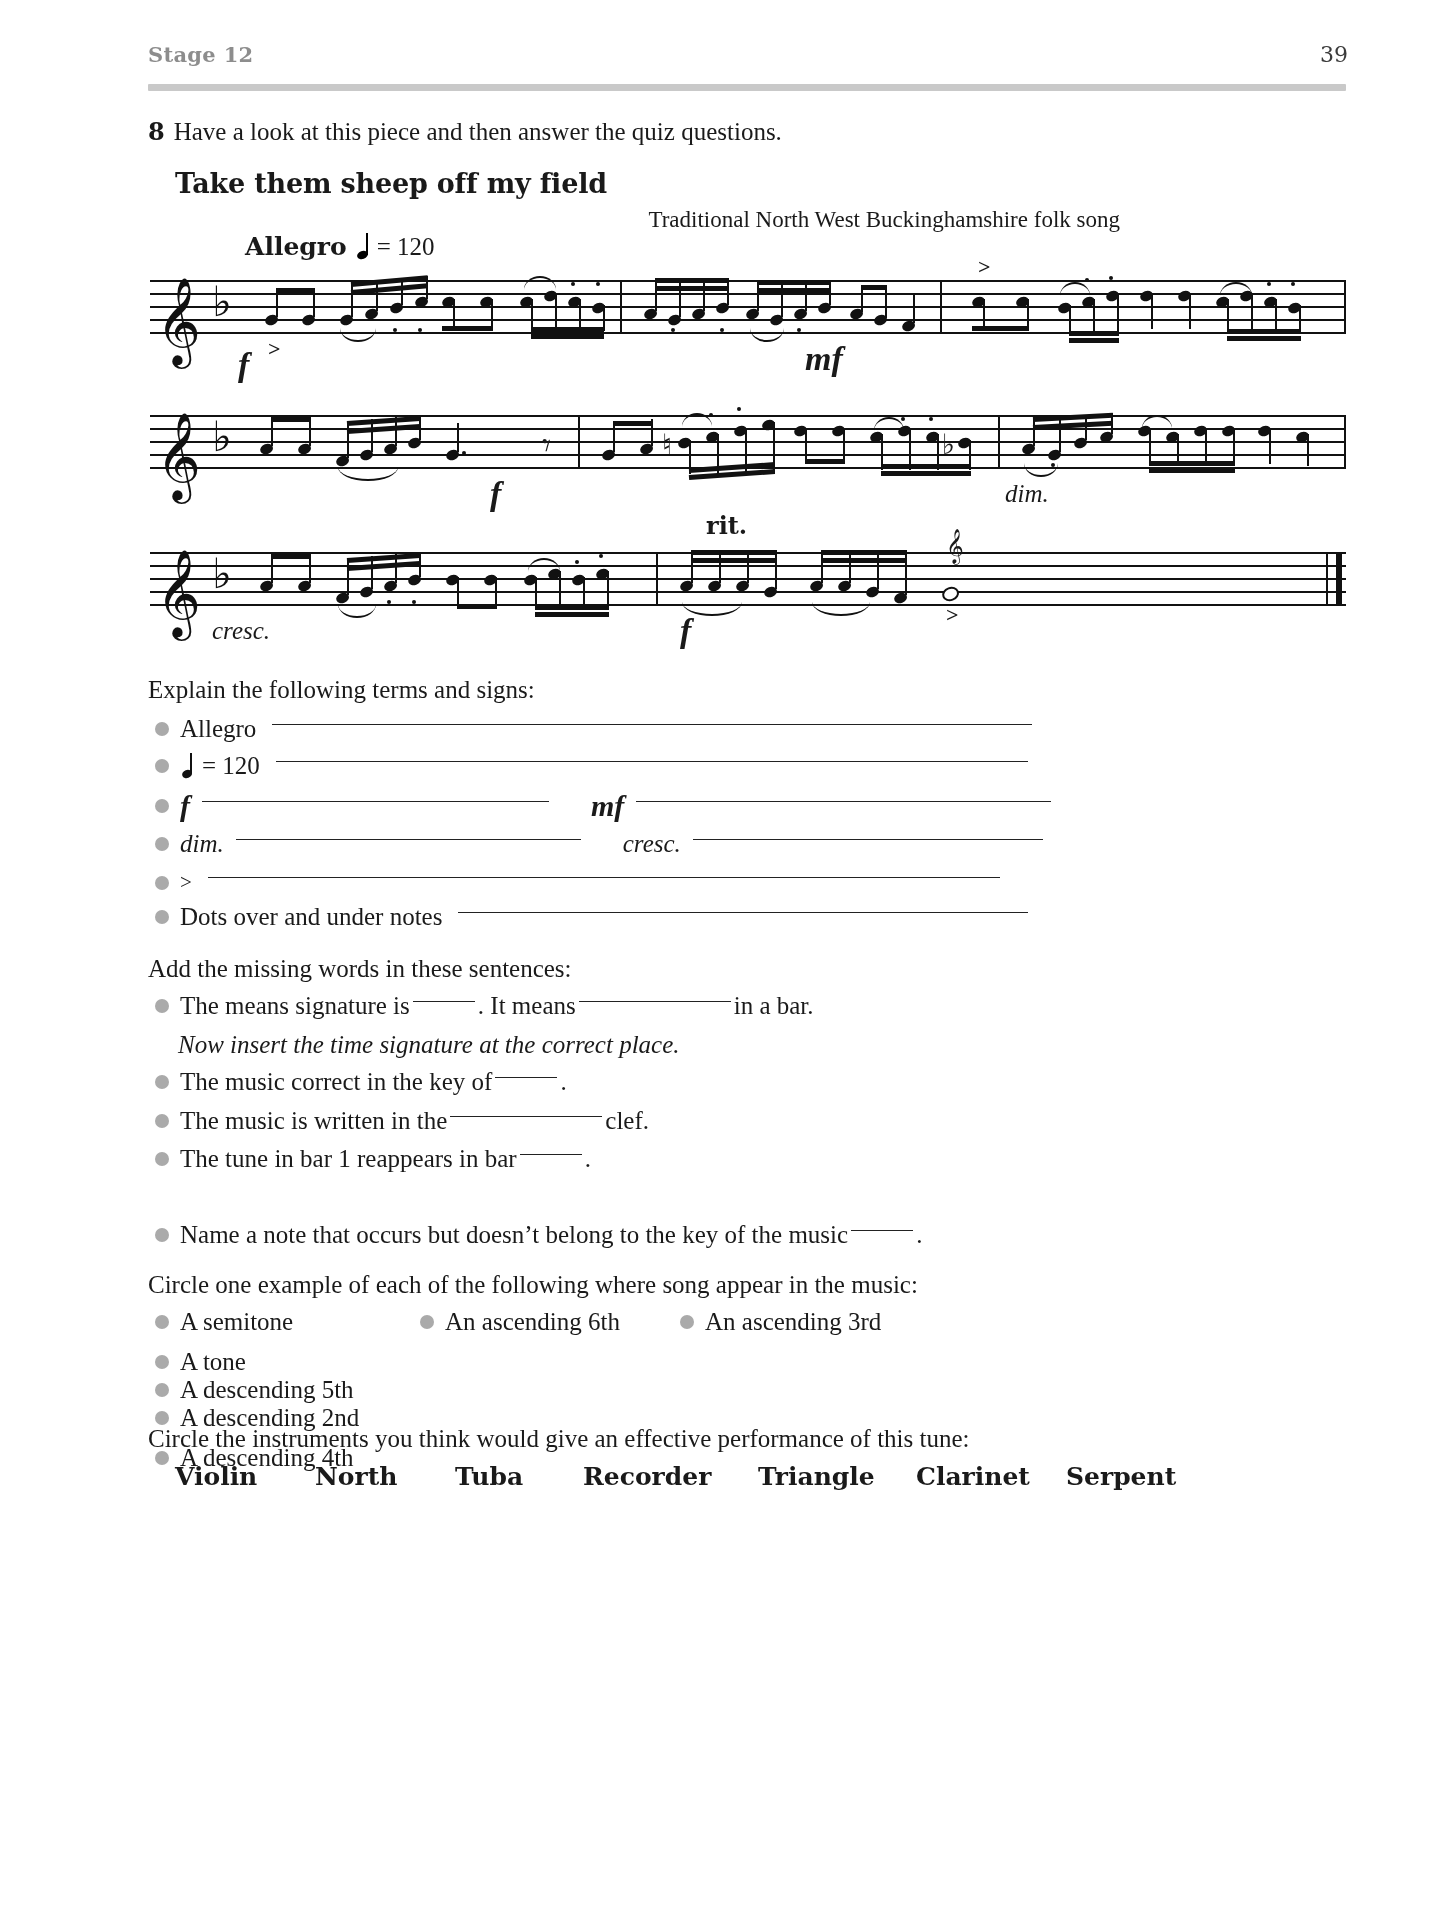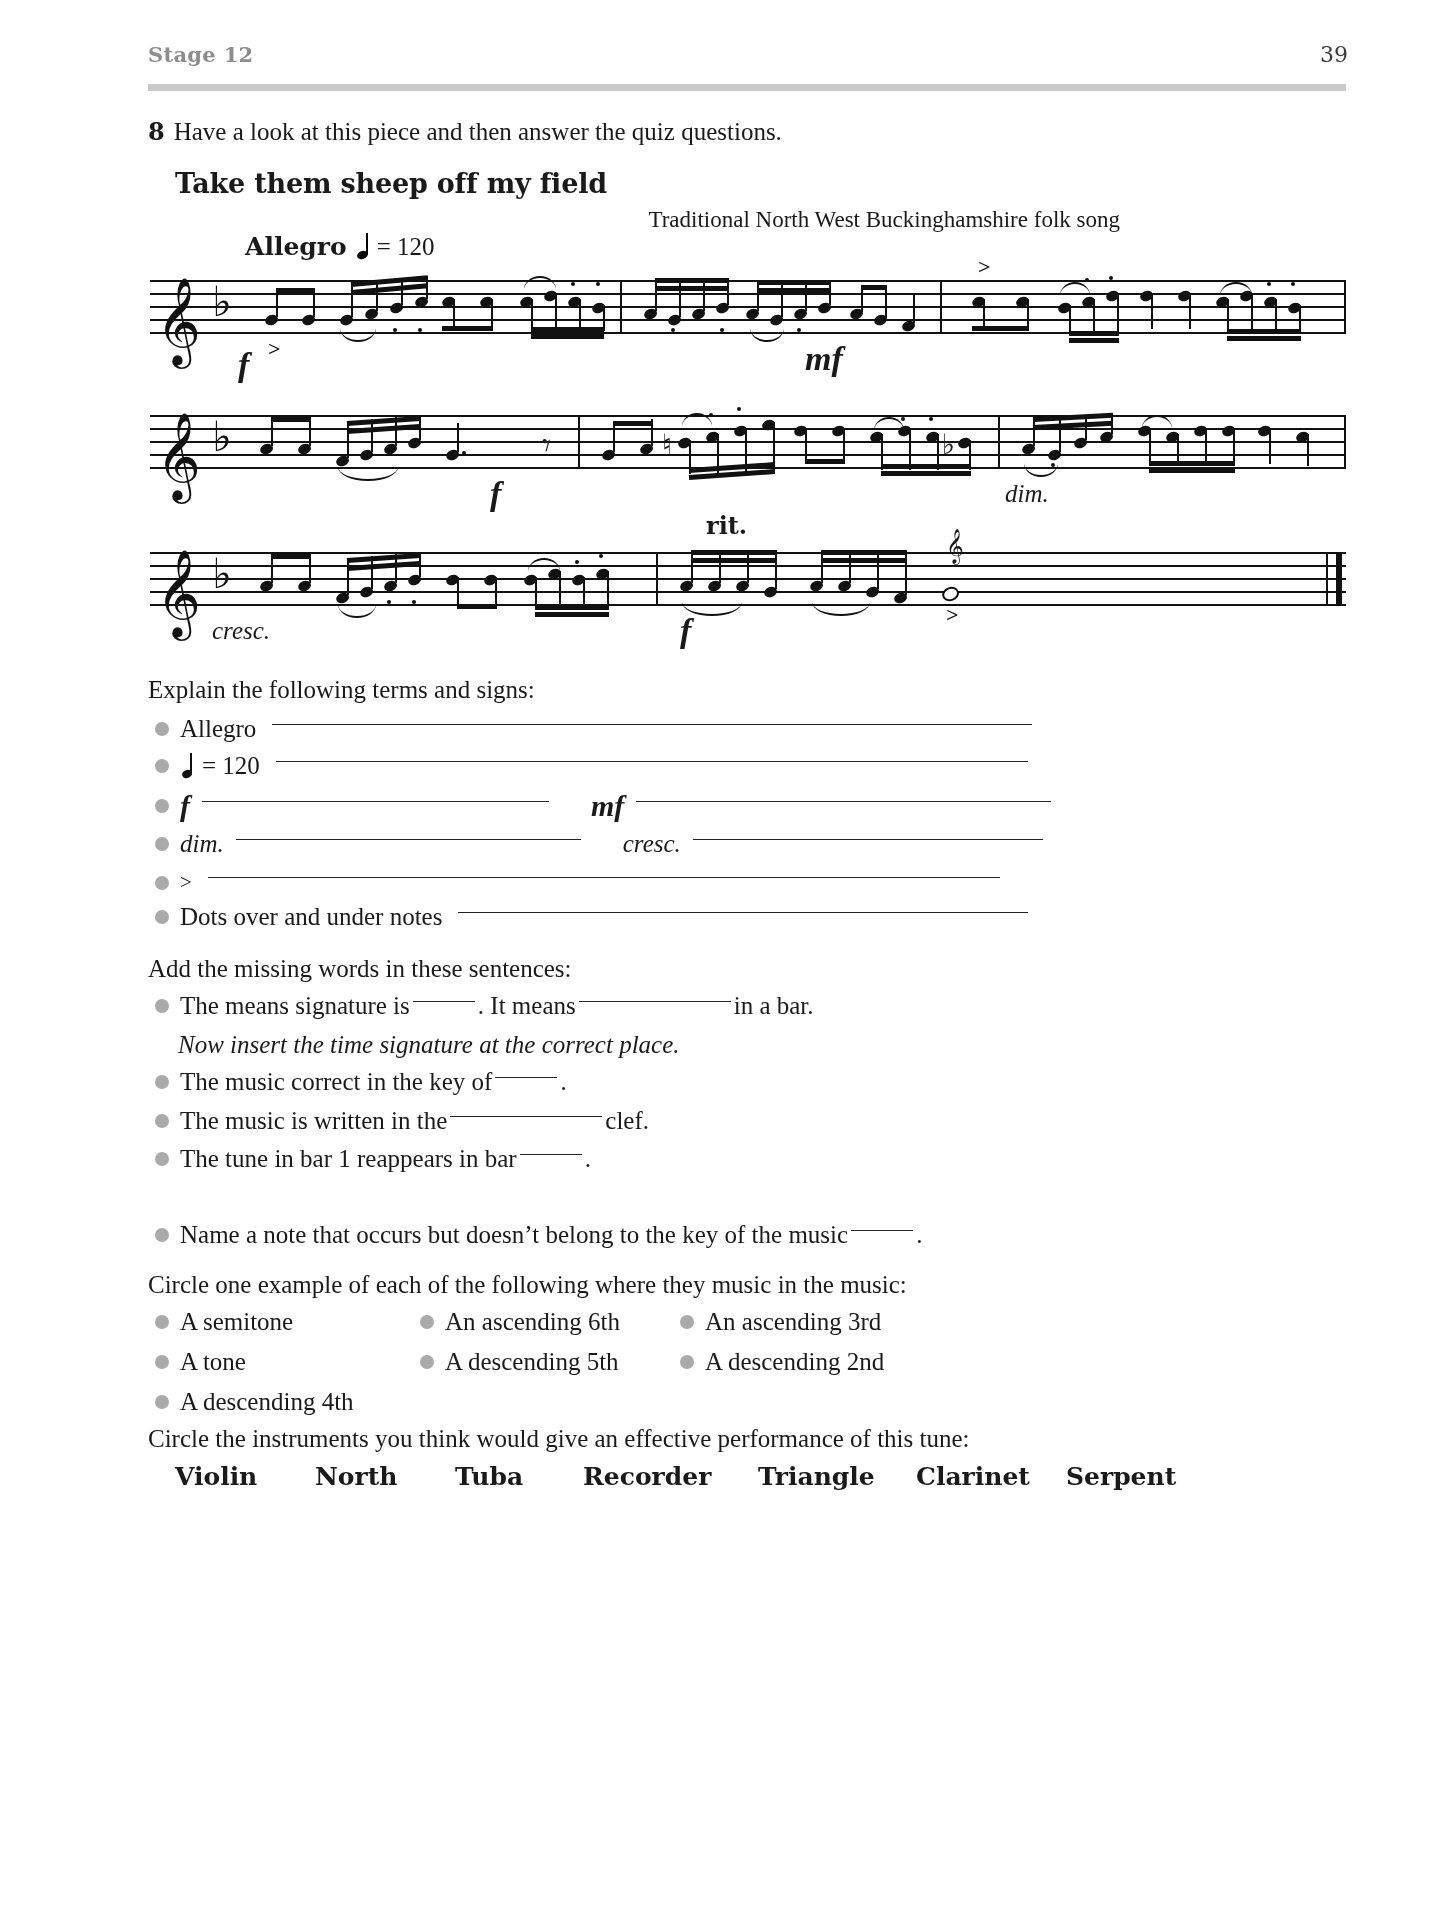--- a/index.html
+++ b/index.html
@@ -569,38 +569,38 @@
   </div>
 
 
   <div class="bullet-row" style="top:1221px;">
     <span class="dot"></span>
     <span>Name a note that occurs but doesn’t belong to the key of the music </span>
     <span class="rule" style="width:62px;margin:0 3px;"></span>
     <span>.</span>
   </div>
 
-  <div class="sec-head" style="top:1271px;">Circle one example of each of the following where they music in the music:</div>
+  <div class="sec-head" style="top:1271px;">Circle one example of each of the following where song appear in the music:</div>
 
   <div class="choice-grid" style="top:1308px;width:1100px;">
     <div class="choice-row" style="margin-bottom:12px;">
       <div class="choice" style="width:265px;">
         <span class="dot"></span>
         <span>A semitone</span>
       </div>
       <div class="choice" style="width:260px;">
         <span class="dot"></span>
         <span>An ascending 6th</span>
       </div>
       <div class="choice">
         <span class="dot"></span>
         <span>An ascending 3rd</span>
       </div>
     </div>
-    <div class="choice-row" style="margin-bottom:12px;">
+    <div class="choice-row" style="margin-bottom:12px;flex-direction:column;">
       <div class="choice" style="width:265px;">
         <span class="dot"></span>
         <span>A tone</span>
       </div>
       <div class="choice" style="width:260px;">
         <span class="dot"></span>
         <span>A descending 5th</span>
       </div>
       <div class="choice">
         <span class="dot"></span>

